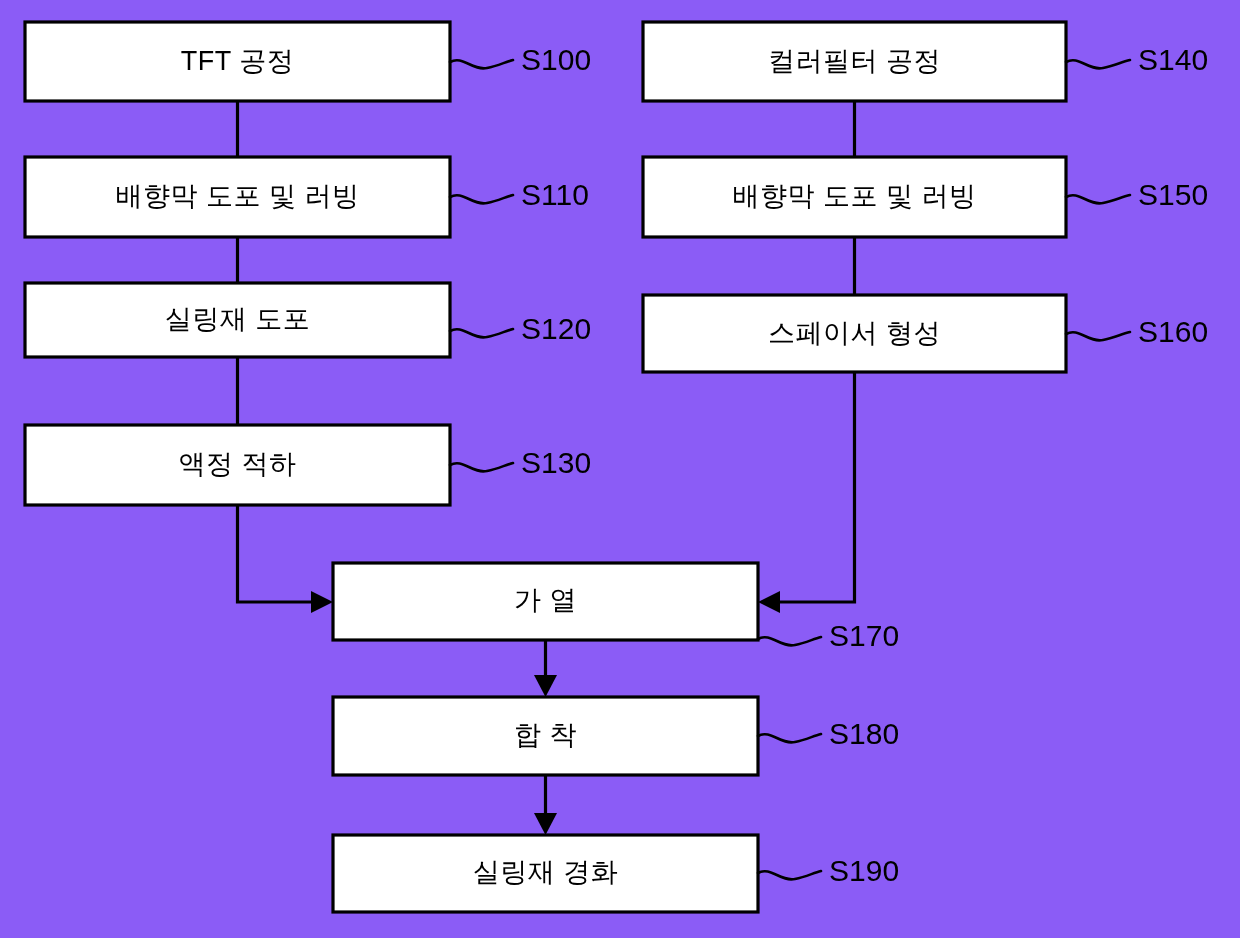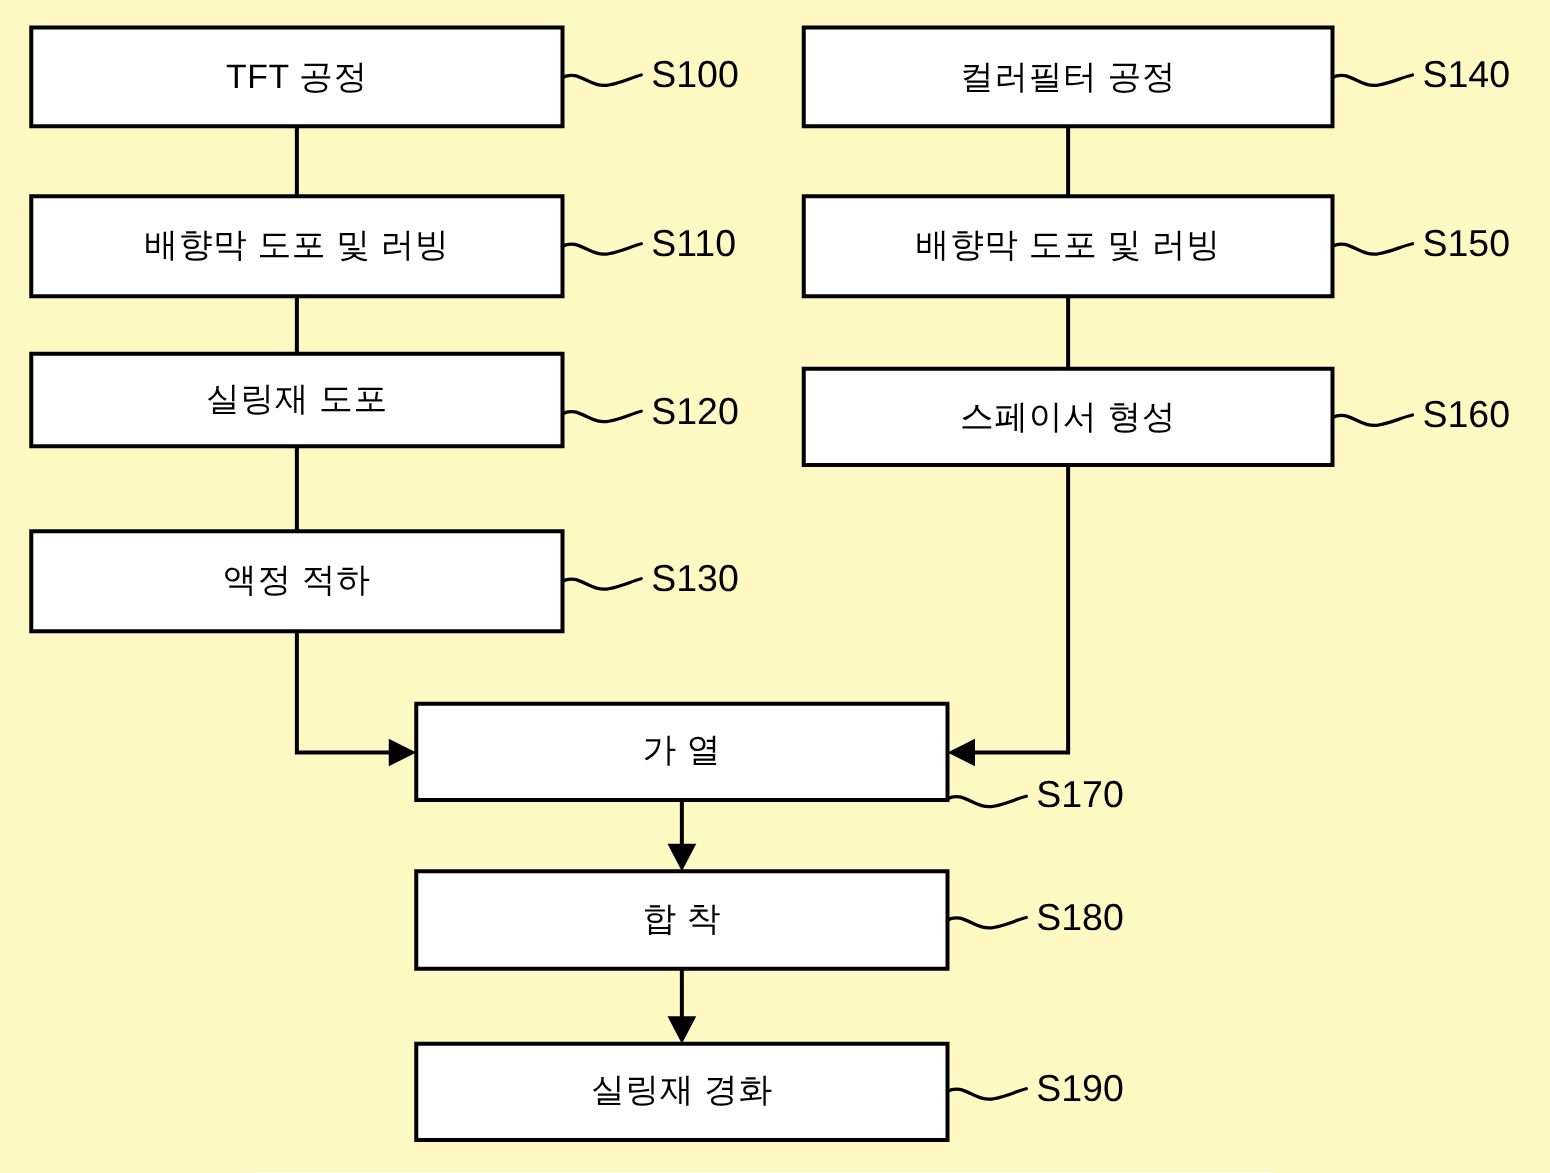--- a/index.html
+++ b/index.html
@@ -2,21 +2,21 @@
 <html><head>
 <meta charset="utf-8">
 <title>LCD Manufacturing Process Flowchart</title>
 <style>
   html,body{margin:0;padding:0;background:#ffffff;}
   body{
     width:1240px;height:938px;overflow:hidden;
     font-family:"Liberation Sans","DejaVu Sans",sans-serif;
     color:#000000;
   }
-  #figure{position:relative;width:1240px;height:938px;background:#fef9c3;text-align:center;}
+  #figure{position:relative;width:1240px;height:938px;background:#8b5cf6;text-align:center;}
   svg#flow{display:block;width:1240px;height:938px;}
   .box-rect{fill:#ffffff;stroke:#000000;stroke-width:3.2;}
   .box-label{
     font-family:"Liberation Sans","DejaVu Sans",sans-serif;
     font-size:27px;
     fill:#000000;
     text-anchor:middle;
     dominant-baseline:middle;
     letter-spacing:0.5px;
     white-space:pre;

